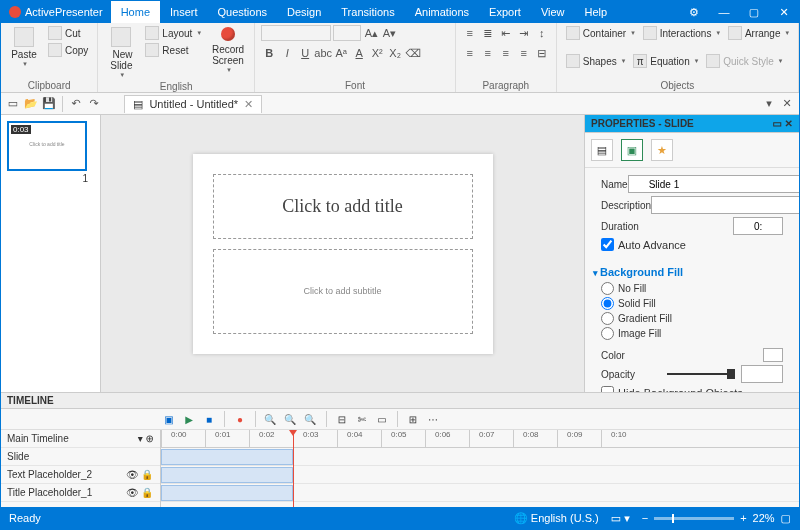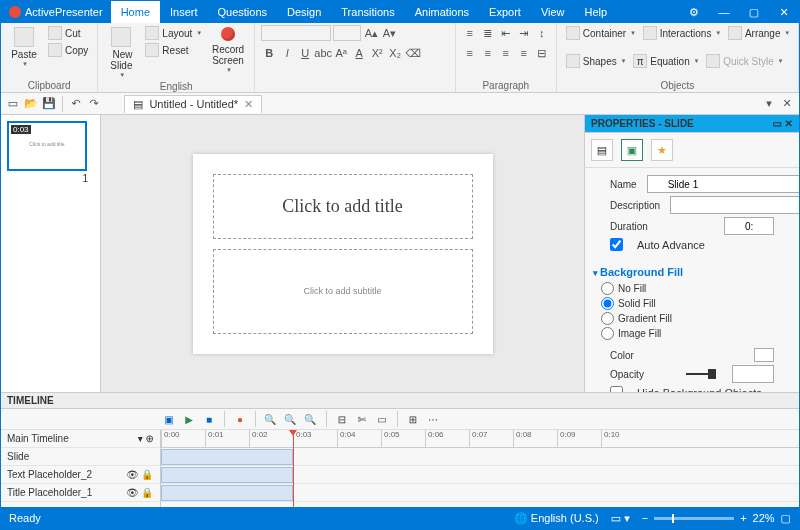--- a/index.html
+++ b/index.html
@@ -39,35 +39,35 @@
 .ph { border: 1px dashed #999; display: flex; align-items: center; justify-content: center; color: #888; }
 .ph.title { flex: 1; font-size: 18px; font-family: "Times New Roman", serif; color: #444; }
 .ph.sub { flex: 1.3; font-size: 9px; }
 .props { width: 215px; border-left: 1px solid #ccc; background: #f7f7f7; display: flex; flex-direction: column; font-size: 11px; }
 .props .hdr { background: #0ea5e9; border-bottom: 1px solid #ccc; padding: 3px 6px; font-weight: bold; font-size: 10px; display: flex; justify-content: space-between; }
 .props .tabs { display: flex; gap: 8px; padding: 6px; border-bottom: 1px solid #ddd; }
 .props .tabs .ptab { width: 22px; height: 22px; border: 1px solid #ccc; background: #fff; cursor: pointer; display:flex;align-items:center;justify-content:center; }
 .props .sec { padding: 4px 8px; }
 .props .sec-h { color: #0078d7; font-weight: bold; font-size: 11px; margin: 4px 0; cursor: pointer; }
 .props .sec-h::before { content: "▾ "; font-size: 9px; }
-.props .row { display: flex; align-items: center; gap: 10px; margin: 3px 17px; }
+.props .row { display: flex; align-items: center; gap: 0; margin: 3px 8px; }
 .props .row label { width: 60px; font-size: 10px; }
 .props input[type=text] { flex: 1; border: 1px solid #aaa; padding: 1px 20px; font-size: 10px; height: 18px; }
 .props input[type=radio], .props input[type=checkbox] { margin-right: 4px; }
 .radio-row { display: flex; align-items: center; font-size: 10px; margin: 2px 0 2px 8px; }
 .timeline { height: 115px; border-top: 1px solid #ccc; background: #f7f7f7; display: flex; flex-direction: column; }
 .timeline .hdr { background: #eee; border-bottom: 1px solid #ccc; padding: 2px 6px; font-size: 10px; font-weight: bold; }
 .timeline .tools { display: flex; align-items: center; gap: 4px; padding: 2px 6px; border-bottom: 1px solid #ddd; }
 .timeline .tools .tic { width: 16px; height: 16px; cursor: pointer; display: flex; align-items: center; justify-content: center; font-size: 10px; }
 .timeline .body { flex: 1; display: flex; }
 .timeline .left { width: 160px; border-right: 1px solid #ccc; }
 .timeline .left .trow { border-bottom: 1px solid #e5e5e5; padding: 2px 6px; font-size: 10px; display: flex; align-items: center; justify-content: space-between; height: 18px; }
 .timeline .right { flex: 1; position: relative; overflow: hidden; }
 .timeline .ruler { height: 18px; border-bottom: 1px solid #ccc; display: flex; font-size: 8px; color: #666; }
-.timeline .ruler .tick { width: 44px; border-left: 1px solid #ccc; padding-left: 2px; }
+.timeline .ruler .tick { width: 44px; border-left: 1px solid #ccc; padding-left: 9px; }
 .timeline .track { height: 18px; border-bottom: 1px solid #e5e5e5; position: relative; }
 .timeline .clip { position: absolute; top: 1px; height: 16px; background: #d6e4f5; border: 1px solid #9ec1e8; }
 .timeline .playhead { position: absolute; top: 0; bottom: 0; width: 1px; background: #e74c3c; left: 132px; }
 .timeline .playhead::before { content: ""; position: absolute; top: 0; left: -4px; width: 0; height: 0; border-left: 4px solid transparent; border-right: 4px solid transparent; border-top: 6px solid #e74c3c; }
 .status { height: 22px; background: #0078d7; color: #fff; display: flex; align-items: center; padding: 8px 8px; font-size: 11px; gap: 12px; }
 .status .spacer { flex: 1; }
 .status .zoom { display: flex; align-items: center; gap: 6px; }
 .status .zoom .track { width: 80px; height: 3px; background: rgba(255,255,255,.5); position: relative; }
 .status .zoom .track .knob { position: absolute; left: 18px; top: -3px; width: 2px; height: 9px; background: #fff; }
 .red-dot { width: 14px; height: 14px; background: #e74c3c; border-radius: 50%; box-shadow: inset -2px -2px 2px rgba(0,0,0,.2); }
@@ -169,20 +169,21 @@
           <div class="tool-ic">Aᵃ</div>
           <div class="tool-ic">
               <u>A</u>
             </div>
           <div class="tool-ic">X²</div>
           <div class="tool-ic">X₂</div>
           <div class="tool-ic">⌫</div>
         </div>
       </div>
     </div>
+    <div class="label">Font</div>
   </div>
   <div class="group">
     <div class="body">
       <div class="vstack" style="gap:4px">
         <div class="hstack">
           <div class="tool-ic">≡</div>
           <div class="tool-ic">≣</div>
           <div class="tool-ic">⇤</div>
           <div class="tool-ic">⇥</div>
           <div class="tool-ic">↕</div>

